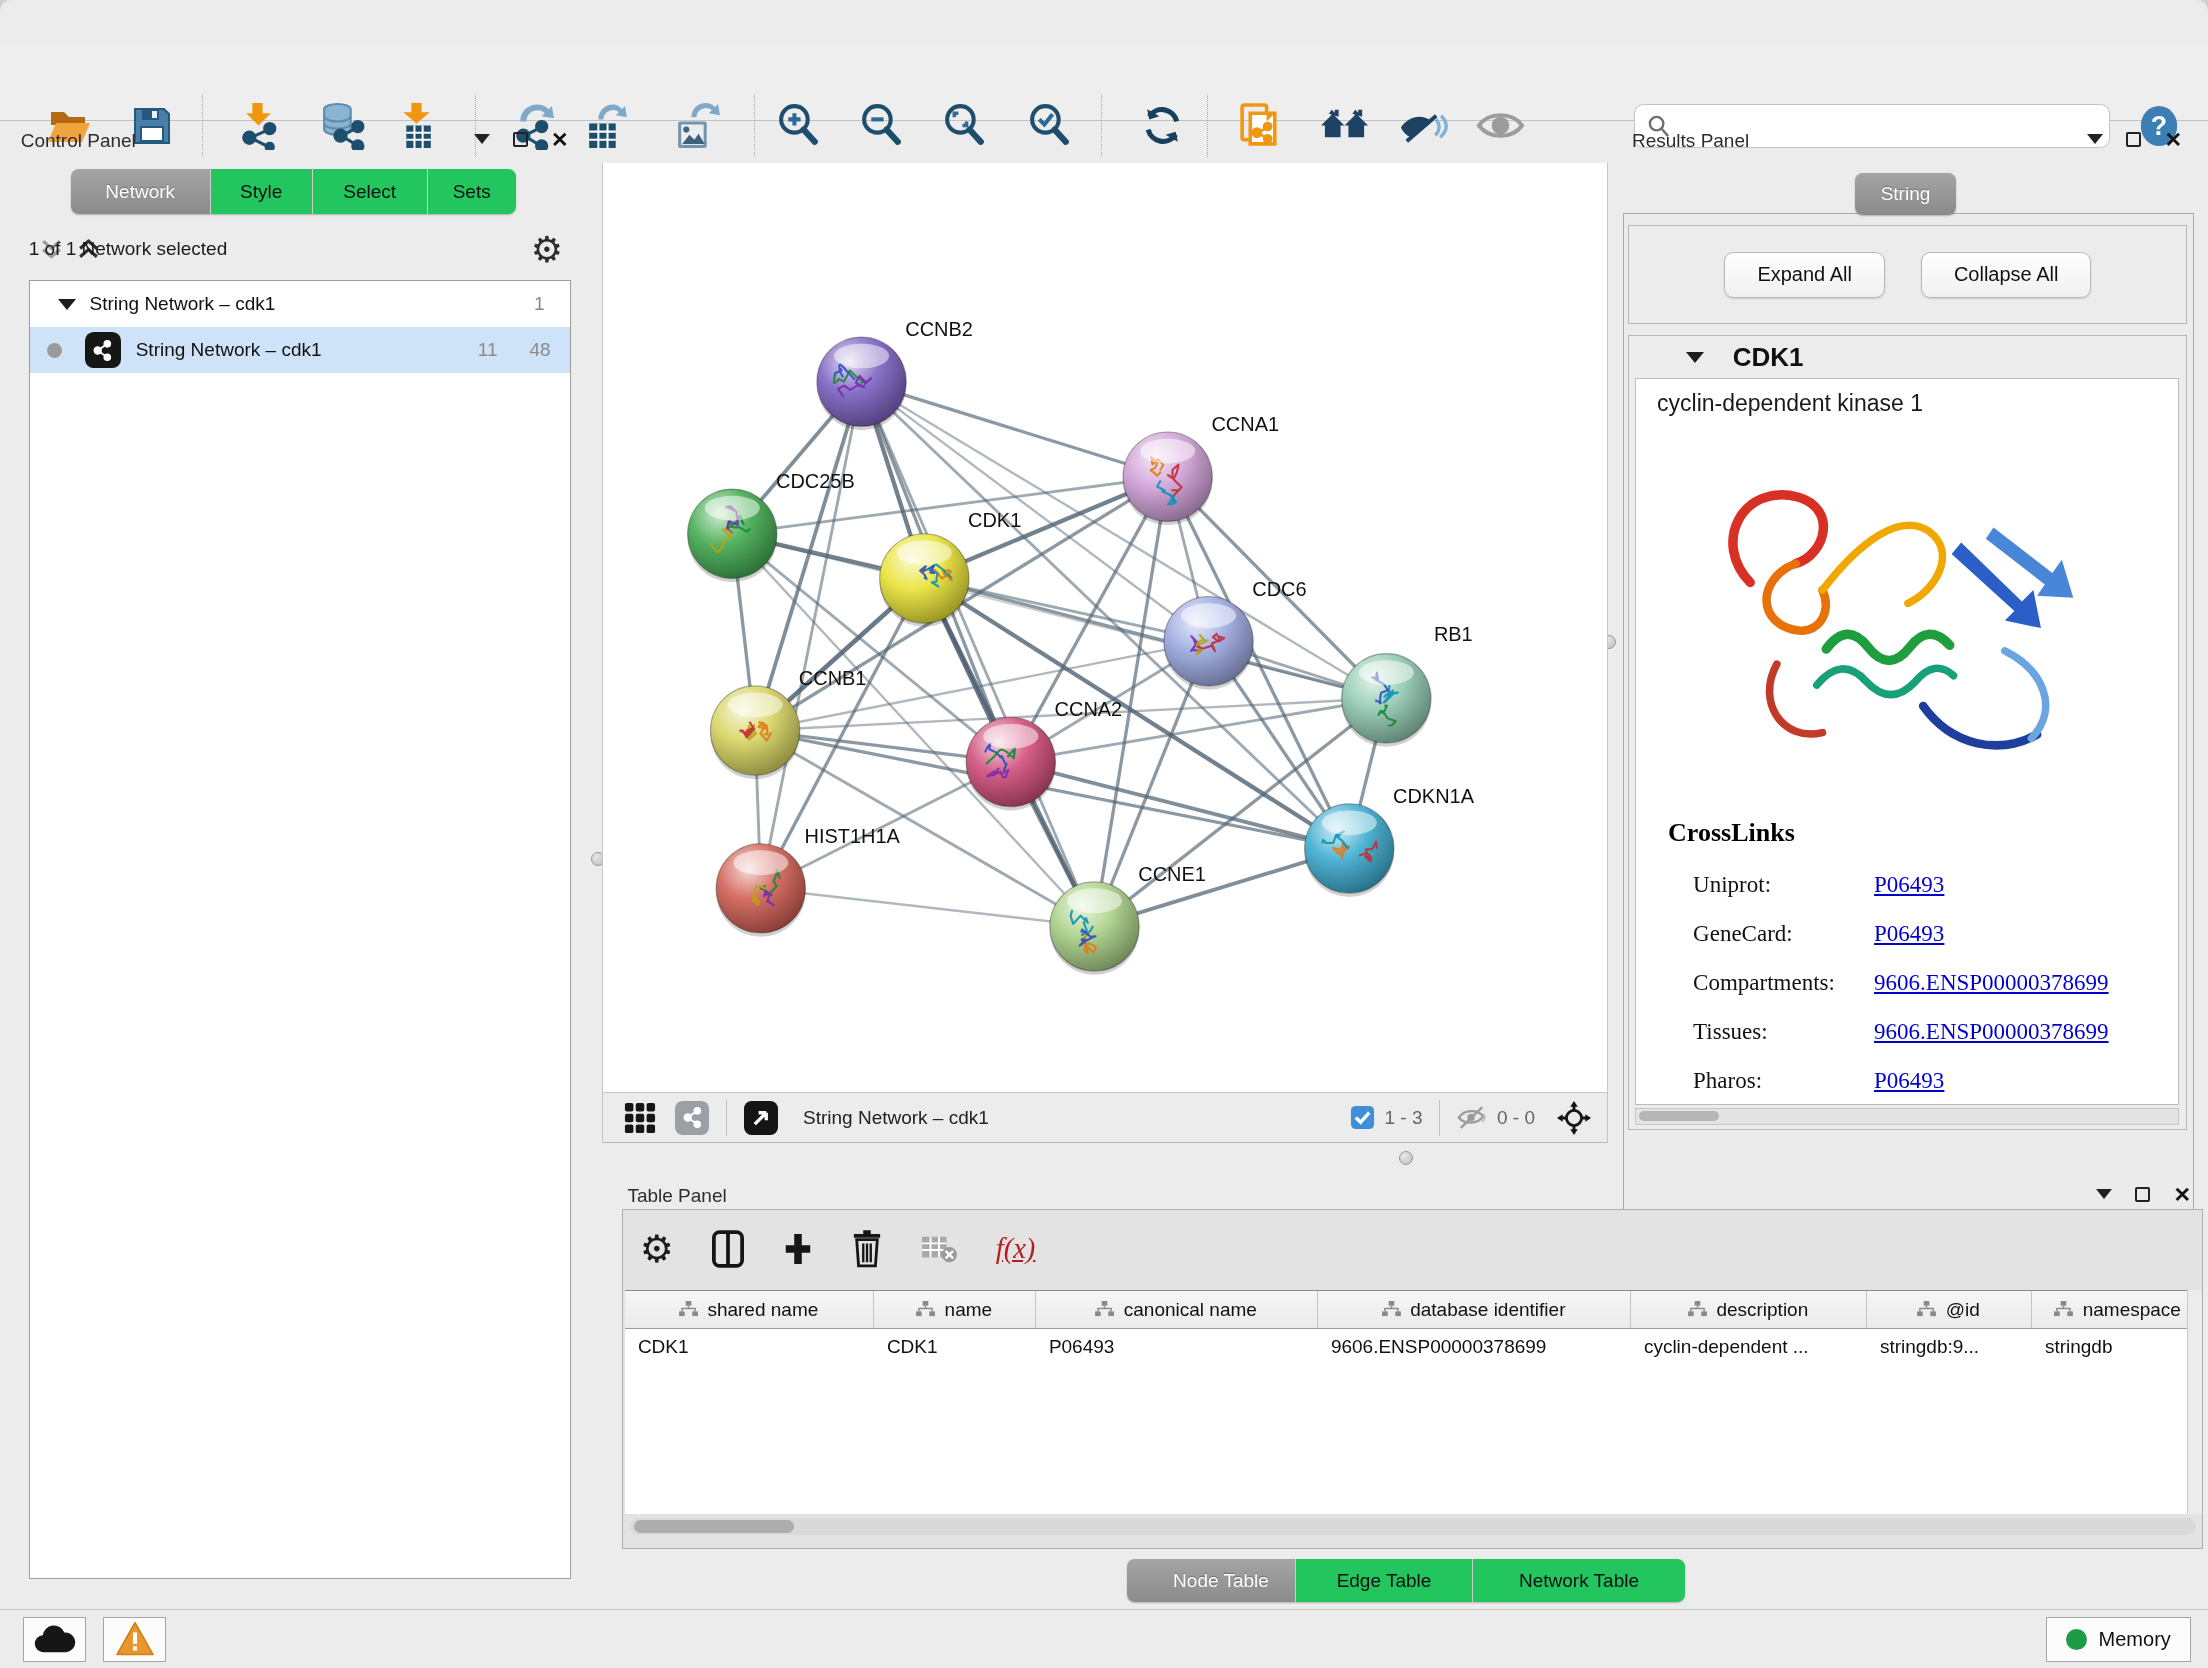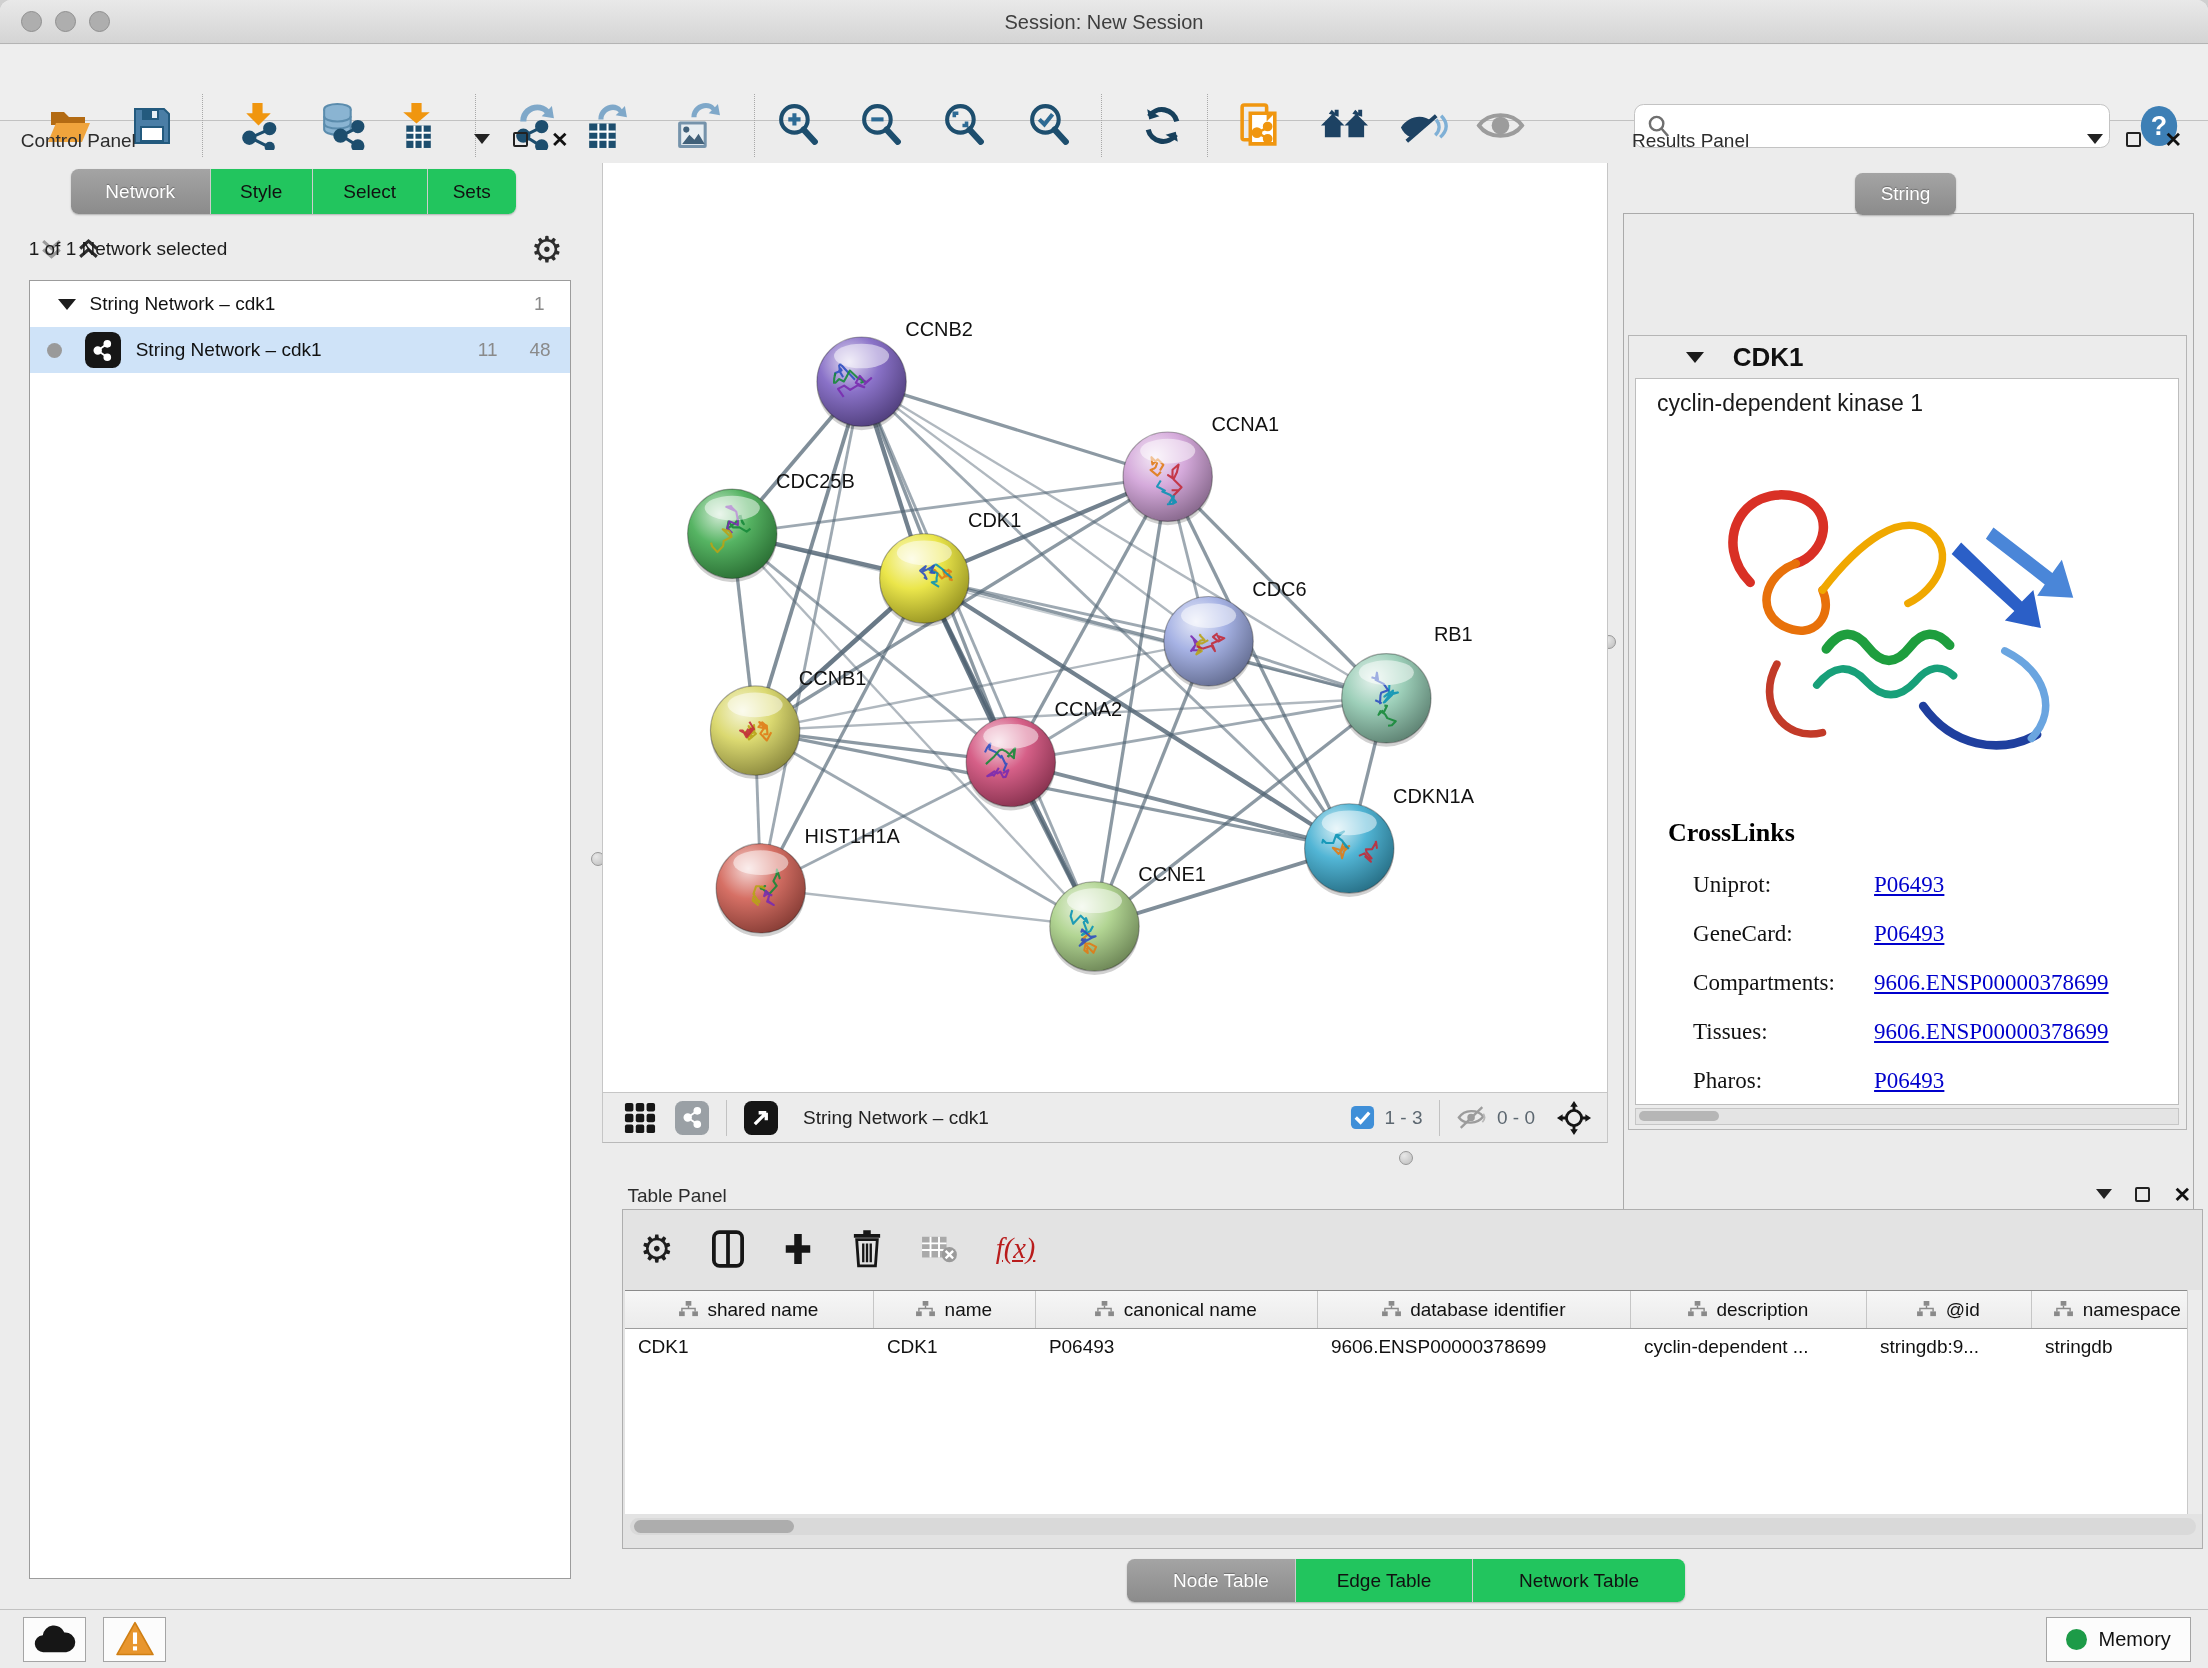--- a/index.html
+++ b/index.html
@@ -121,26 +121,20 @@
   .mem-btn{position:absolute;right:17px;top:6.7px;width:145px;height:45px;background:#fcfcfc;
     border:1.9px solid #a5a5a5;display:flex;align-items:center;justify-content:center;gap:11.4px;font-size:20px;color:#111;}
   .mem-dot{width:21px;height:21px;border-radius:50%;background:#1d9b48;}
   svg{display:block;}
 </style>
 </head>
 <body>
 
 <div class="window">
 
-  <div class="titlebar">
-    <span class="traffic t1"></span>
-    <span class="traffic t2"></span>
-    <span class="traffic t3"></span>
-    <div class="win-title">Session: New Session</div>
-  </div>
 
   <div class="toolbar">
     <div class="tb-ic" style="left:42px">
       <svg width="48" height="48" viewBox="0 0 48 48">
           <path d="M6 10h13l5 5h16v8H6z" fill="#b36b13"></path>
           <path d="M3 40l8-19h34l-8 19z" fill="#f0a43c"></path>
         </svg>
     </div>
     <div class="tb-ic" style="left:125px">
       <svg width="48" height="48" viewBox="0 0 48 48">
@@ -639,20 +633,24 @@
       <span class="pbtns" style="right:27px">
         <span class="pb-collapse"></span>
         <span class="pb-float"></span>
         <span class="pb-close">✕</span>
       </span>
     </div>
     <div class="seg rp-tab">
       <div class="seg-tab sel" style="width:101px">String</div>
     </div>
     <div class="rp-outer"></div>
+    <div class="rp-btnbox">
+      <div class="rp-btn">Expand All</div>
+      <div class="rp-btn">Collapse All</div>
+    </div>
     <div class="cdk-box">
       <div class="cdk-hdr">
         <span class="tri"></span>
         <span class="cdk-name">CDK1</span>
       </div>
       <div class="cdk-white">
         <div class="cdk-desc">cyclin-dependent kinase 1</div>
         <svg width="447" height="399" viewBox="0 0 470 420" style="position:absolute;left:38px;top:42px">
           <g fill="none" stroke-linecap="round">
             <path d="M80 170 C40 130 70 65 130 80 C172 92 160 140 128 150" stroke="#d93025" stroke-width="10"></path>

